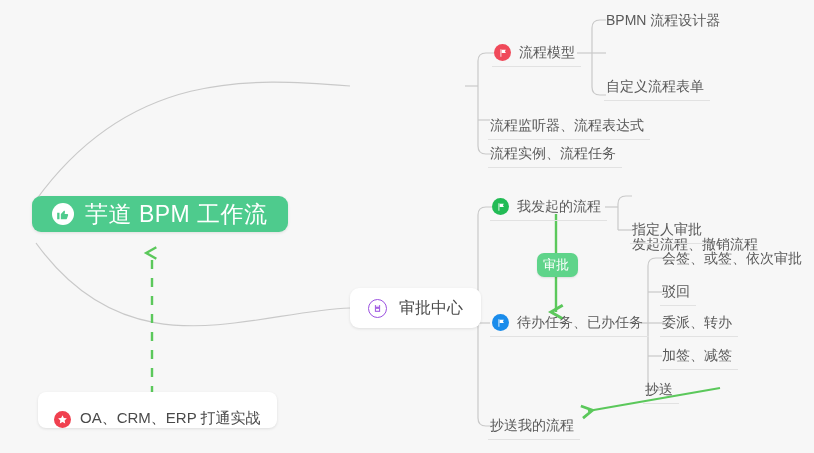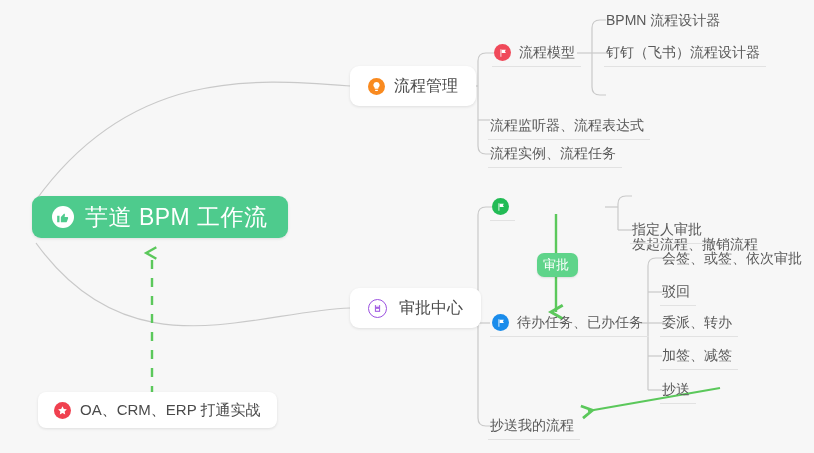--- a/index.html
+++ b/index.html
@@ -32,21 +32,21 @@
     box-sizing: border-box;
     display: flex;
     align-items: center;
     white-space: nowrap;
   }
   
   .node-root {
     background: #4ECB8D;
     border-radius: 9px;
     padding: 0 20px;
-    height: 42px;
+    height: 36px;
     box-shadow: 0 1px 3px rgba(0,0,0,0.10);
     gap: 11px;
   }
   .node-root .label {
     color: #ffffff;
     font-size: 23px;
     letter-spacing: 0.5px;
   }
   
   .node-card {
@@ -173,46 +173,38 @@
 
   <div class="node node-root" style="left:32px; top:196px;">
     <span class="ico ico-lg" style="background:#ffffff;">
       <svg width="14" height="14" viewBox="0 0 24 24" fill="#4ECB8D">
         <path d="M2 10h4v11H2zM8.5 21h8.2c1 0 1.8-.6 2.1-1.5l2-5.4c.3-1-.4-2.1-1.5-2.1h-4.6l.7-3.4c.1-.7-.1-1.4-.6-1.8l-.8-.8-5.2 5.6c-.3.3-.5.8-.5 1.2V21z"></path>
       </svg>
     </span>
     <span class="label">芋道 BPM 工作流</span>
   </div>
 
-  <div class="node node-card big" style="left:350px; top:66px;">
-    <span class="ico" style="background:#F98A1F;">
-      <svg width="11" height="11" viewBox="0 0 24 24" fill="#ffffff">
-        <path d="M12 2a7 7 0 0 0-4 12.7V17h8v-2.3A7 7 0 0 0 12 2zM9 19h6v1.5a1.5 1.5 0 0 1-1.5 1.5h-3A1.5 1.5 0 0 1 9 20.5V19z"></path>
-      </svg>
-    </span>
-    <span class="label">流程管理</span>
-  </div>
 
   <div class="node node-plain noline" style="left:604px; top:7px;">
     <span class="label">BPMN 流程设计器</span>
   </div>
 
   <div class="node node-plain" style="left:492px; top:39px;">
     <span class="ico" style="background:#F04A5A;">
       <svg width="10" height="10" viewBox="0 0 24 24" fill="#ffffff">
         <path d="M6 3h2v18H6zM9 4h10l-2.5 4L19 12H9z"></path>
       </svg>
     </span>
     <span class="label">流程模型</span>
   </div>
 
-  <div class="node node-plain" style="left:604px; top:39px;">
-    <span class="label">钉钉（飞书）流程设计器</span>
-  </div>
-
+
+  <div class="node node-plain" style="left:604px; top:73px;">
+    <span class="label">自定义流程表单</span>
+  </div>
 
   <div class="node node-plain" style="left:488px; top:112px;">
     <span class="label">流程监听器、流程表达式</span>
   </div>
 
   <div class="node node-plain" style="left:488px; top:140px;">
     <span class="label">流程实例、流程任务</span>
   </div>
 
   <div class="node node-card big" style="left:350px; top:288px;gap:12px;">
@@ -225,20 +217,21 @@
     </span>
     <span class="label">审批中心</span>
   </div>
 
   <div class="node node-plain" style="left:490px; top:193px;">
     <span class="ico" style="background:#22BB55;">
       <svg width="10" height="10" viewBox="0 0 24 24" fill="#ffffff">
         <path d="M6 3h2v18H6zM9 4h10l-2.5 4L19 12H9z"></path>
       </svg>
     </span>
+    <span class="label">我发起的流程</span>
   </div>
 
   <div class="node node-plain noline" style="left:630px; top:183px;margin-top:48px;">
     <span class="label">发起流程、撤销流程</span>
   </div>
 
   <div class="node node-plain" style="left:630px; top:216px;">
     <span class="label">指定人审批</span>
   </div>
 
@@ -260,33 +253,33 @@
   </div>
 
   <div class="node node-plain" style="left:660px; top:309px;">
     <span class="label">委派、转办</span>
   </div>
 
   <div class="node node-plain" style="left:660px; top:342px;">
     <span class="label">加签、减签</span>
   </div>
 
-  <div class="node node-plain" style="left:660px; top:376px;">
+  <div class="node node-plain" style="left:643px; top:376px;">
     <span class="label">抄送</span>
   </div>
 
   <div class="node node-plain" style="left:488px; top:412px;">
     <span class="label">抄送我的流程</span>
   </div>
 
   <div class="badge" style="left:537px; top:253px;padding-left:6px;">
     <span>审批</span>
   </div>
 
-  <div class="node node-card" style="left:38px; top:392px;">
+  <div class="node node-card" style="left:38px; top:392px;align-items:flex-end;">
     <span class="ico" style="background:#F0404F;">
       <svg width="11" height="11" viewBox="0 0 24 24" fill="#ffffff">
         <path d="M12 2.6l2.9 6 6.6.9-4.8 4.6 1.2 6.5L12 17.5 6.1 20.6l1.2-6.5L2.5 9.5l6.6-.9z"></path>
       </svg>
     </span>
     <span class="label">OA、CRM、ERP 打通实战</span>
   </div>
 
 </div>
 

